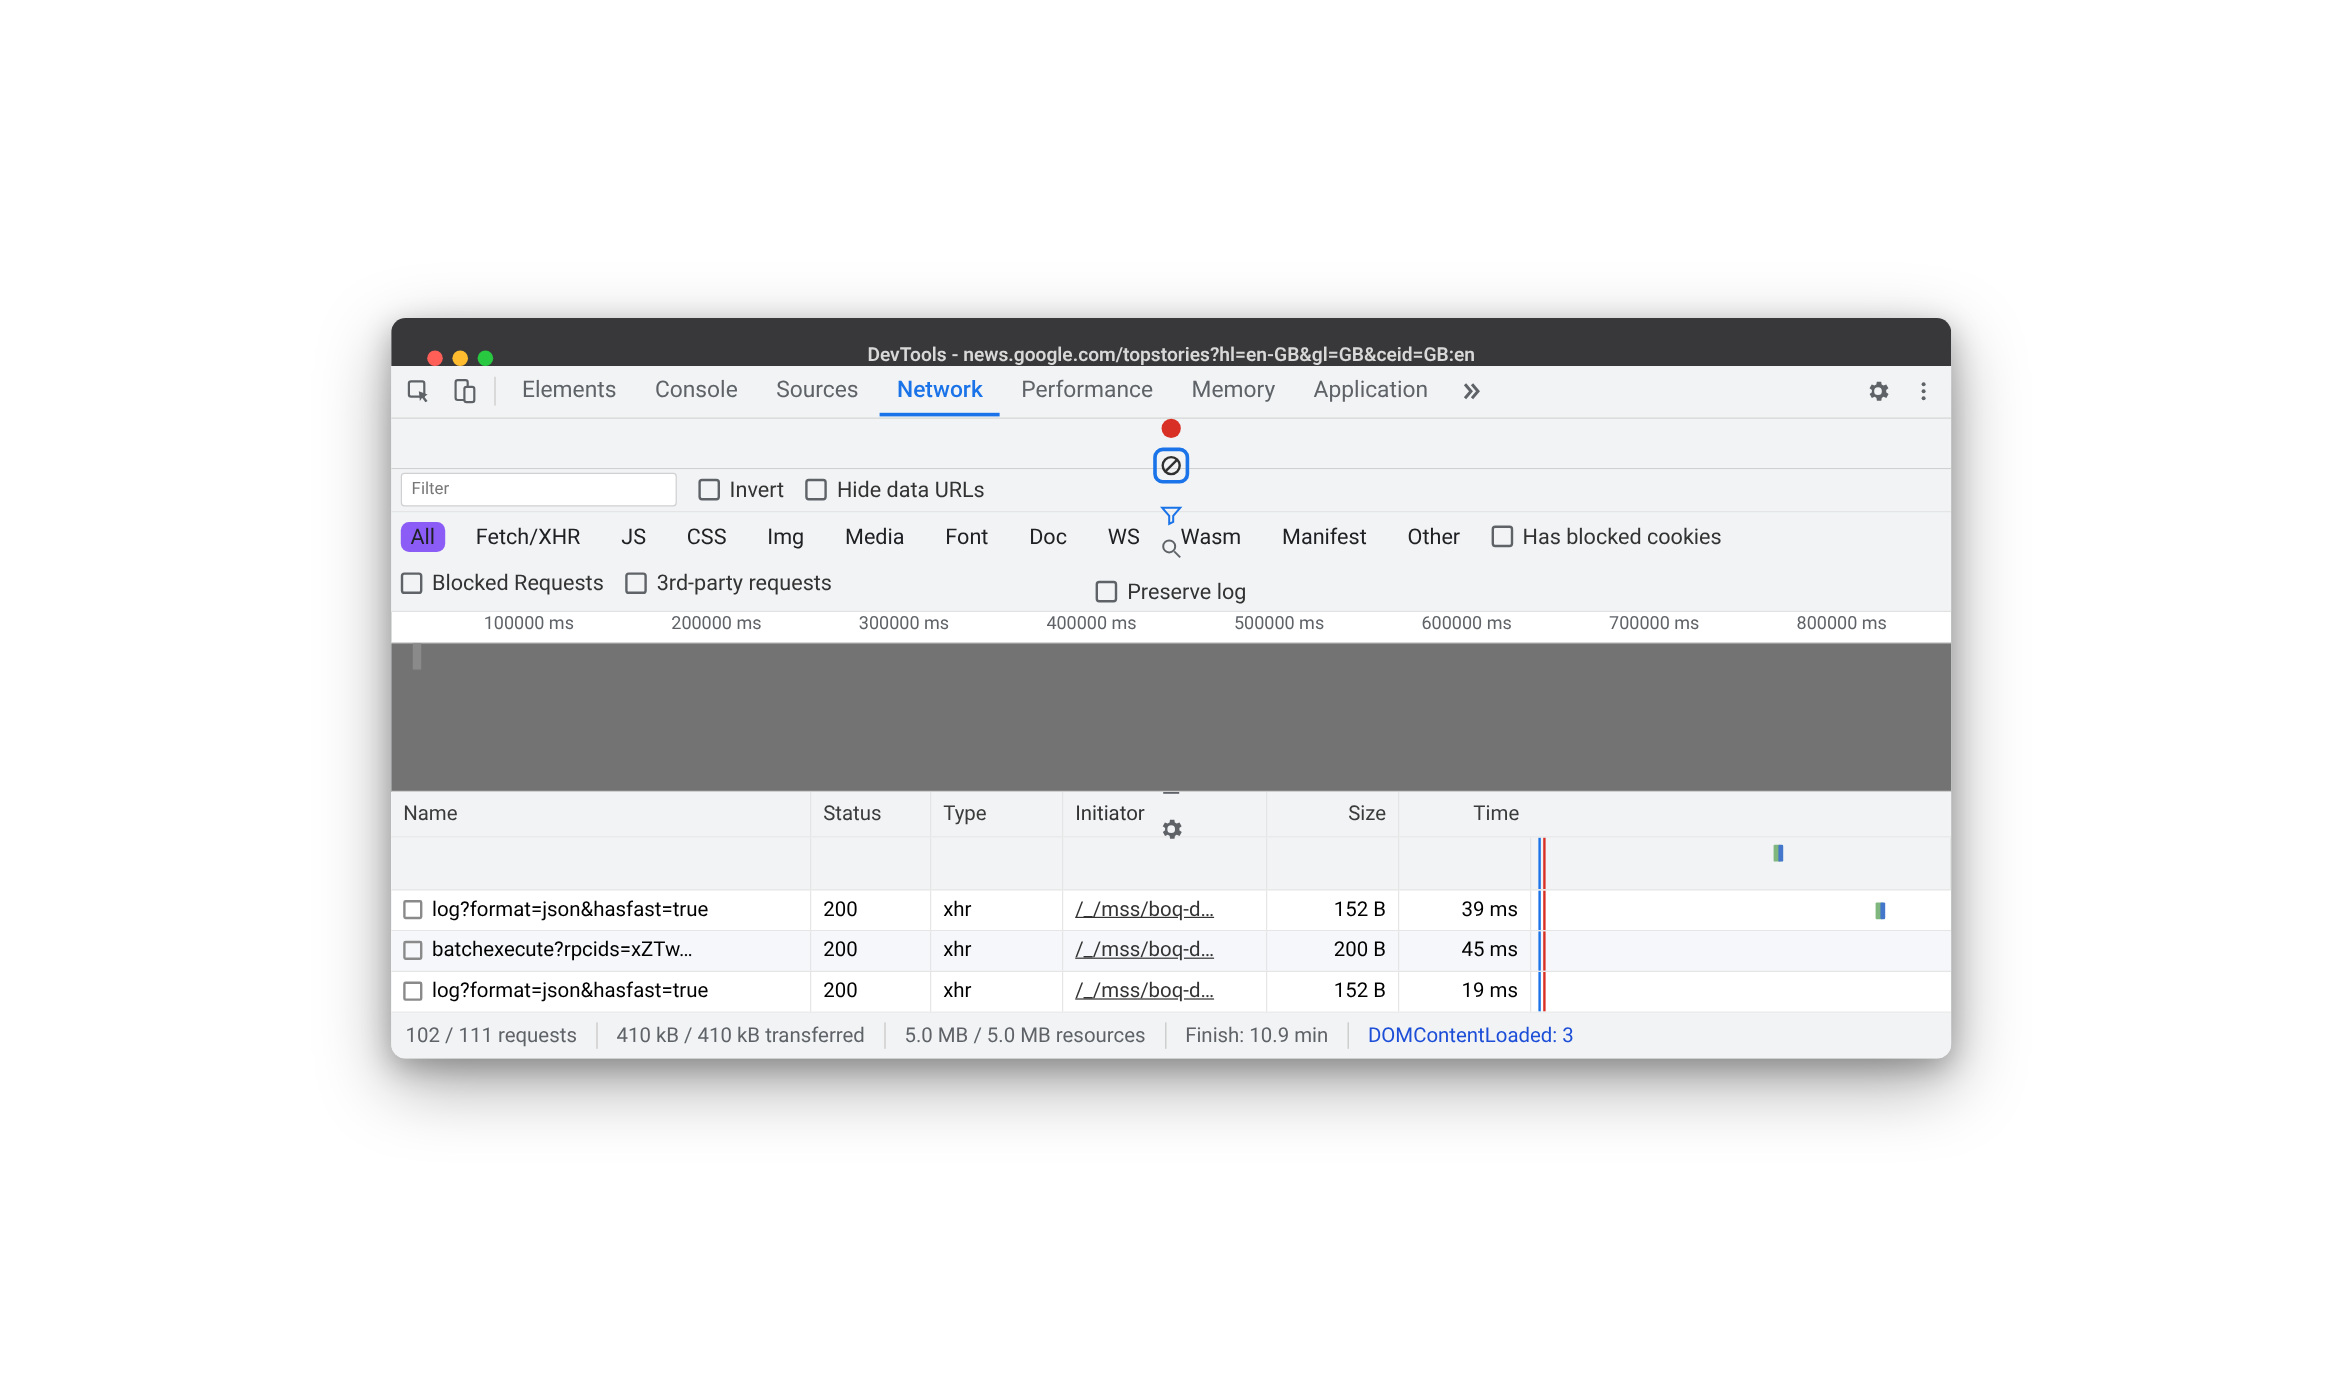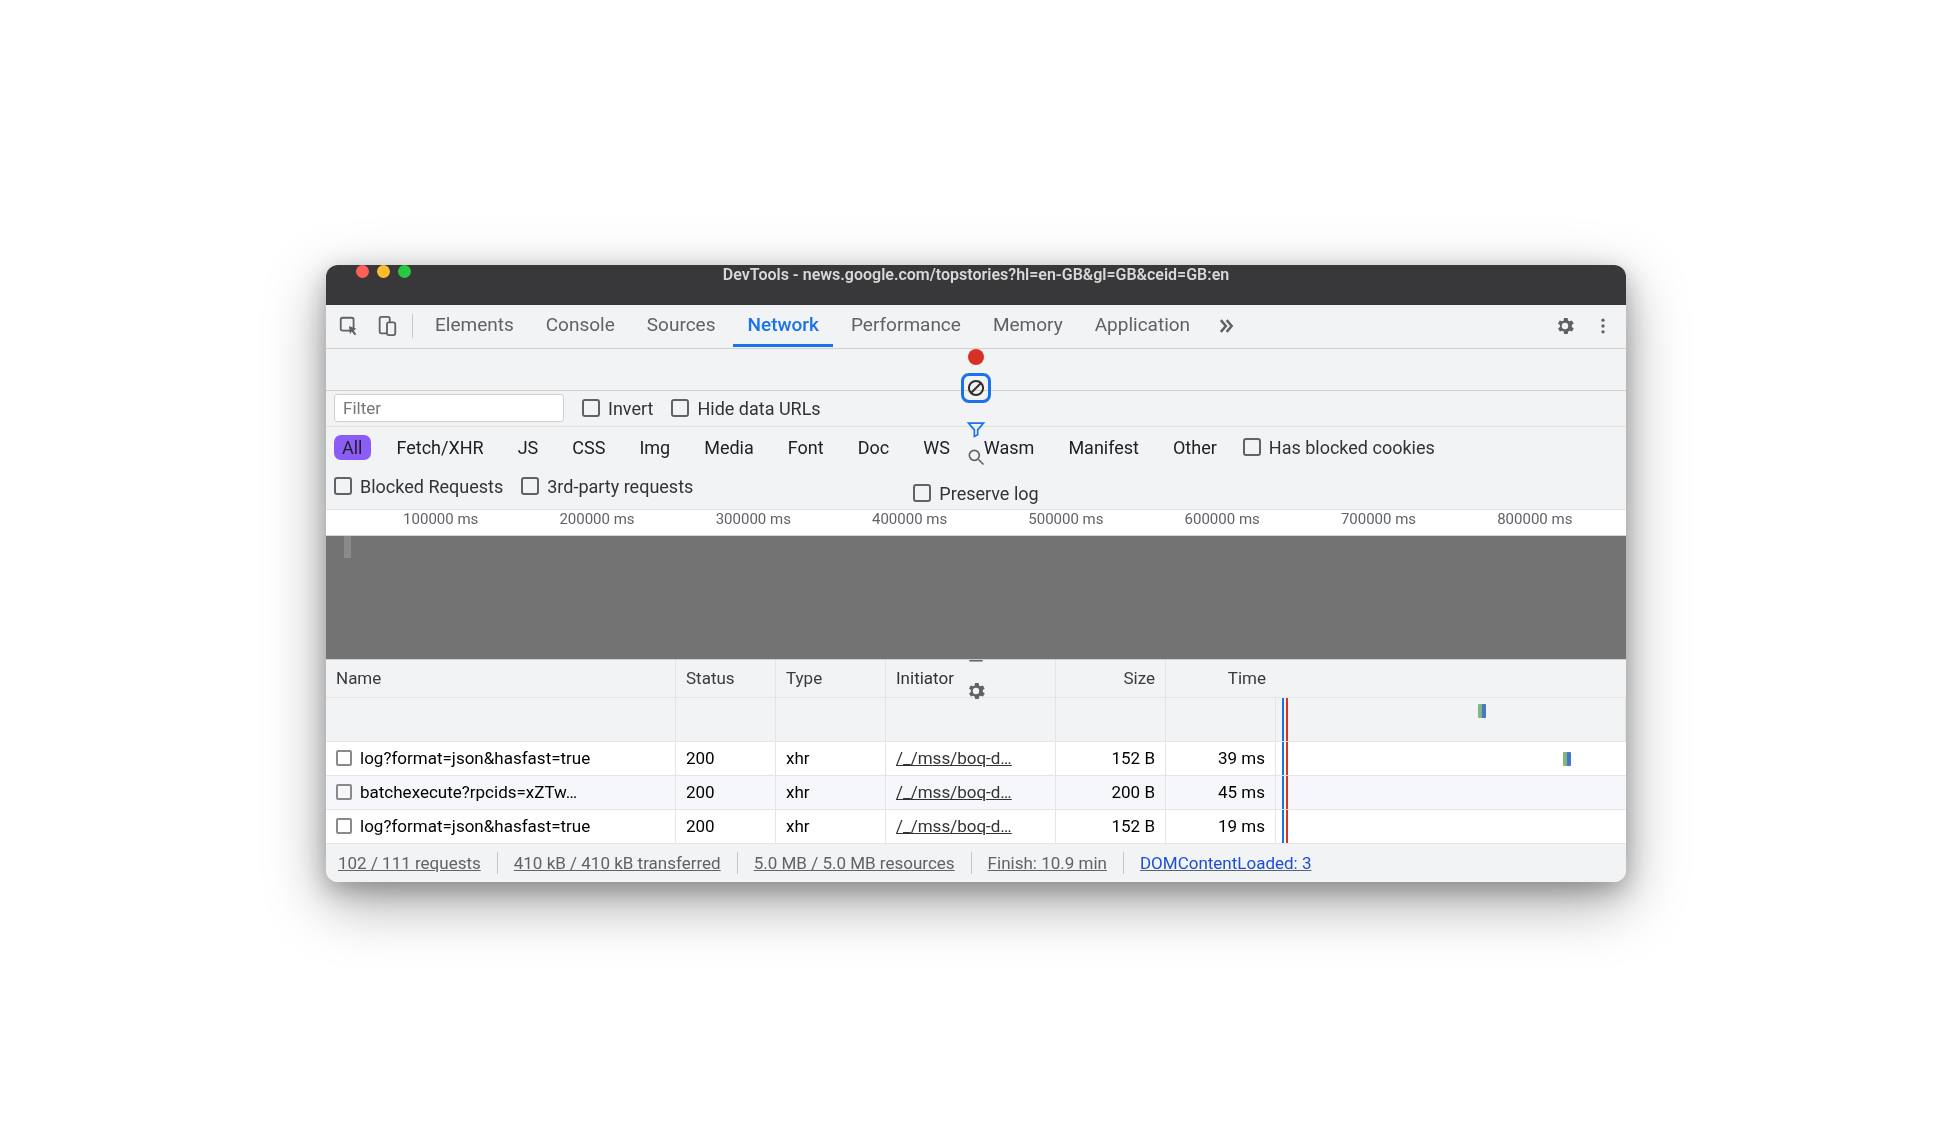--- a/index.html
+++ b/index.html
@@ -17,21 +17,21 @@
     background: #f1f3f4;
     border-radius: 12px;
     overflow: hidden;
     box-shadow: 0 20px 60px rgba(0,0,0,0.35), 0 8px 24px rgba(0,0,0,0.25);
   }
   
   .titlebar {
     background: #38383a;
     height: 40px;
     display: flex;
-    align-items: flex-start;
+    align-items: flex-end;
     padding: 0 30px;
     position: relative;
   }
   .traffic { display: flex; gap: 8px; }
   .tl { width: 13px; height: 13px; border-radius: 50%; }
   .tl.red { background: #ff5f57; }
   .tl.yellow { background: #febc2e; }
   .tl.green { background: #28c840; }
   .title {
     position: absolute;
@@ -104,21 +104,21 @@
   }
   
   .filterrow {
     display: flex; align-items: center; gap: 18px;
     background: #f1f3f4; border-bottom: 1px solid #e2e2e2;
     height: 36px; padding: 0 8px;
   }
   .filter-input {
     width: 230px; height: 28px; background: #fff;
     border: 1px solid #d0d0d0; border-radius: 3px;
-    padding: 0 8px; color: #777; font-size: 17px;
+    padding: 0 8px; color: #777; font-size: 14px;
     display: flex; align-items: center;
   }
   
   .types {
     display: flex; flex-wrap: wrap; row-gap: 8px; align-items: center;
     background: #f1f3f4; border-bottom: 1px solid #e2e2e2;
     padding: 8px 8px 12px 8px;
     column-gap: 18px;
     font-size: 18px;
   }
@@ -172,21 +172,21 @@
   .trow .c-init span { text-decoration: underline; }
   .trow.alt { background: #f5f7fa; }
   .spacer-row { height: 44px; background: #f1f3f4; border-bottom: 1px solid #e5e5e5; display: flex;}
   .spacer-row .cell { border-right: 1px solid #e5e5e5;}
   .wf-line { position:absolute; top:0; bottom:0; width:2px;}
   .wf-bar { position:absolute; height:14px; border-radius:1px;}
   
   .statusbar {
     display: flex; align-items: center; gap: 8px;
     height: 38px; background: #f1f3f4; padding: 0 12px;
-    color: #5f6368; font-size: 17px; text-decoration: underline;
+    color: #5f6368; font-size: 17px;
   }
   .statusbar .sv { white-space: nowrap;}
   .statusbar .sdiv { width: 1px; height: 22px; background: #c5c5c5; margin: 0 8px;}
   .statusbar .link { color: #1d4ed8;}
   svg { display: block; }
 </style>
 </head>
 <body>
 
 <div class="window">

